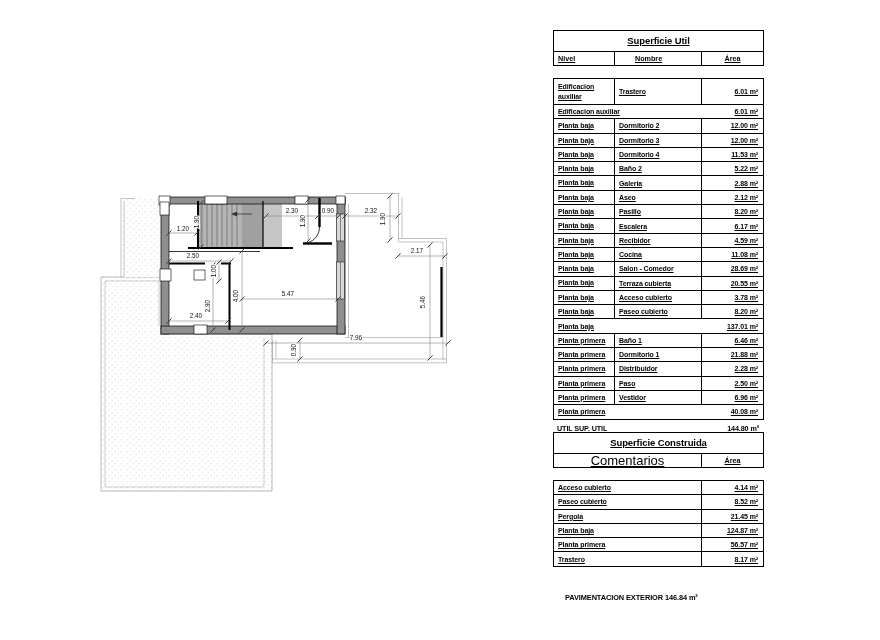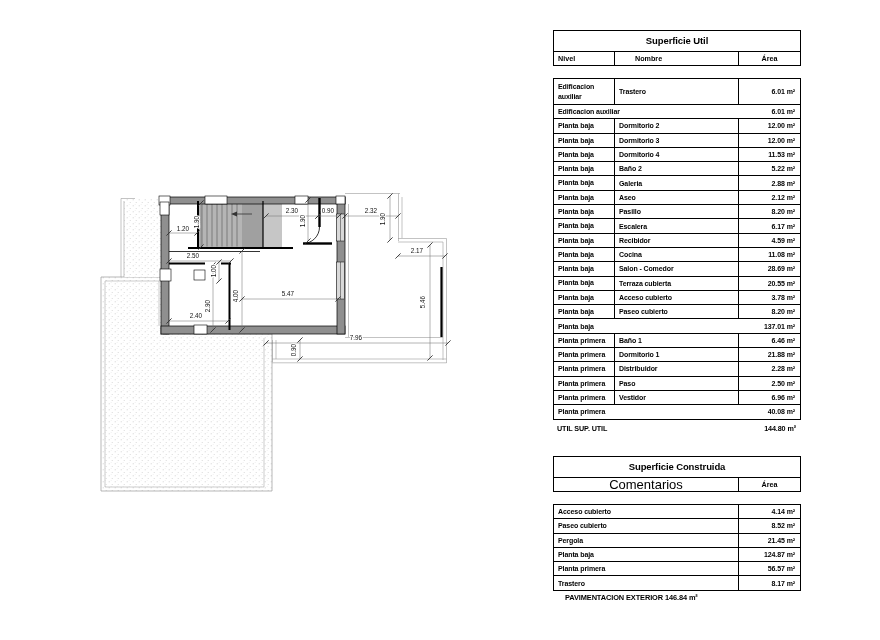--- a/index.html
+++ b/index.html
@@ -4,21 +4,21 @@
 <style>
   html,body{margin:0;padding:0;}
   body{
     width:880px;height:640px;background:#fff;position:relative;overflow:hidden;
     font-family:"Liberation Sans",sans-serif;color:#000;
   }
   .sheet{position:absolute;inset:0;}
   svg{position:absolute;left:0;top:0;}
 
   
-  .tbl{position:absolute;left:553px;width:248px;}
+  .tbl{position:absolute;left:553px;width:211px;text-decoration:underline;}
   .box{border:1px solid #000;background:#fff;}
   .title{height:20px;line-height:20px;text-align:center;font-weight:bold;font-size:9.5px;border-bottom:1px solid #000;letter-spacing:-0.1px;}
   .hdr{display:flex;height:13px;font-size:7.2px;font-weight:bold;align-items:flex-end;}
   .hdr>div{display:flex;align-items:center;height:100%;box-sizing:border-box;}
   .h1{width:60px;padding-left:4px;}
   .h2{flex:1;padding-left:20px;border-left:1px solid #000;}
   .h2c{flex:1;justify-content:center;font-weight:400;font-size:13px;}
   .h3{width:62px;border-left:1px solid #000;justify-content:center;}
   .rows{border:1px solid #000;margin-top:12px;background:#fff;}
   .t-row{display:flex;min-height:13.3px;font-size:7px;font-weight:bold;border-top:1px solid #000;letter-spacing:-0.1px;}
@@ -348,21 +348,21 @@
           <div class="slabel">Planta primera</div>
           <div class="area">40.08 m²</div>
         </div>
       </div>
     <div class="total-row">
       <span>UTIL SUP. UTIL</span>
       <span>144.80 m²</span>
     </div>
   </div>
 
-  <div class="tbl c2" id="tbl-cons" style="top:456px">
+  <div class="tbl c2" id="tbl-cons" style="top:432px">
     <div class="box">
       <div class="title">Superficie Construida</div>
       <div class="hdr">
         <div class="h2c">Comentarios</div>
         <div class="h3">Área</div>
       </div>
     </div>
     <div class="rows" id="cons-rows">
         <div class="t-row">
           <div class="slabel">Acceso cubierto</div>

